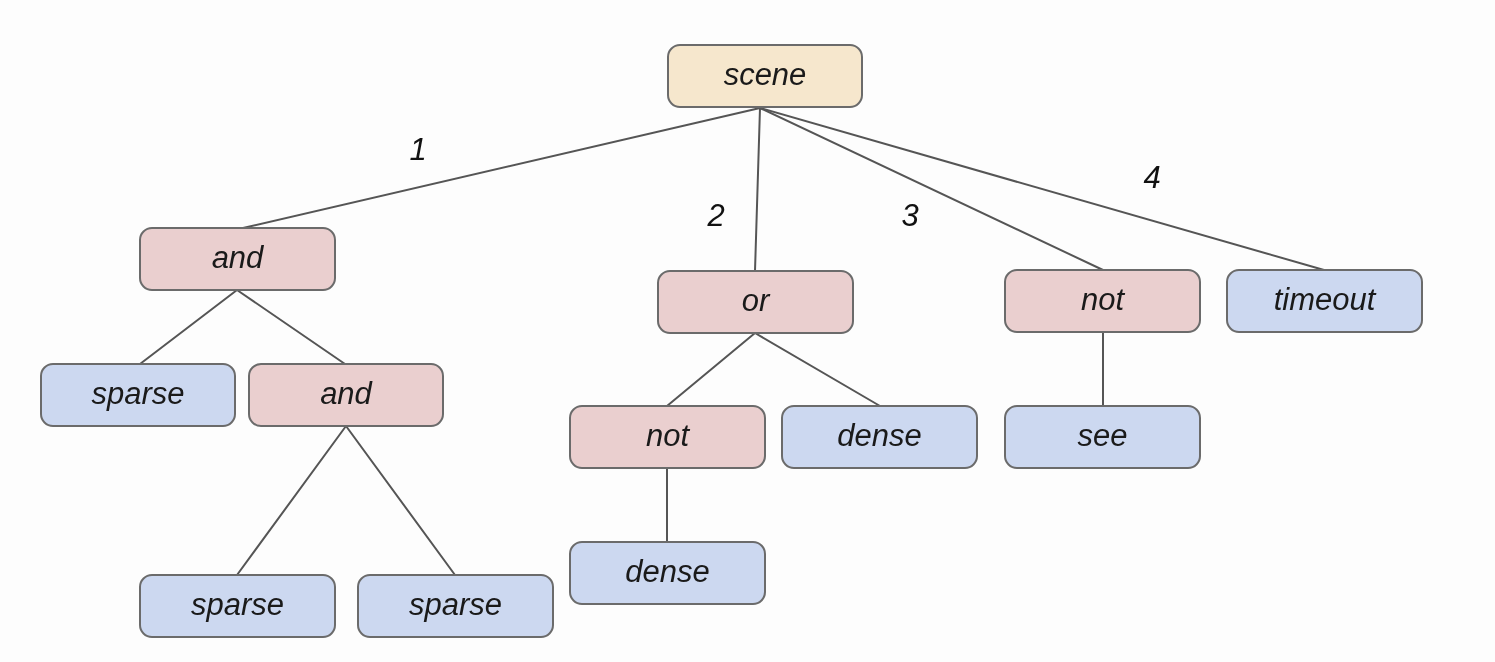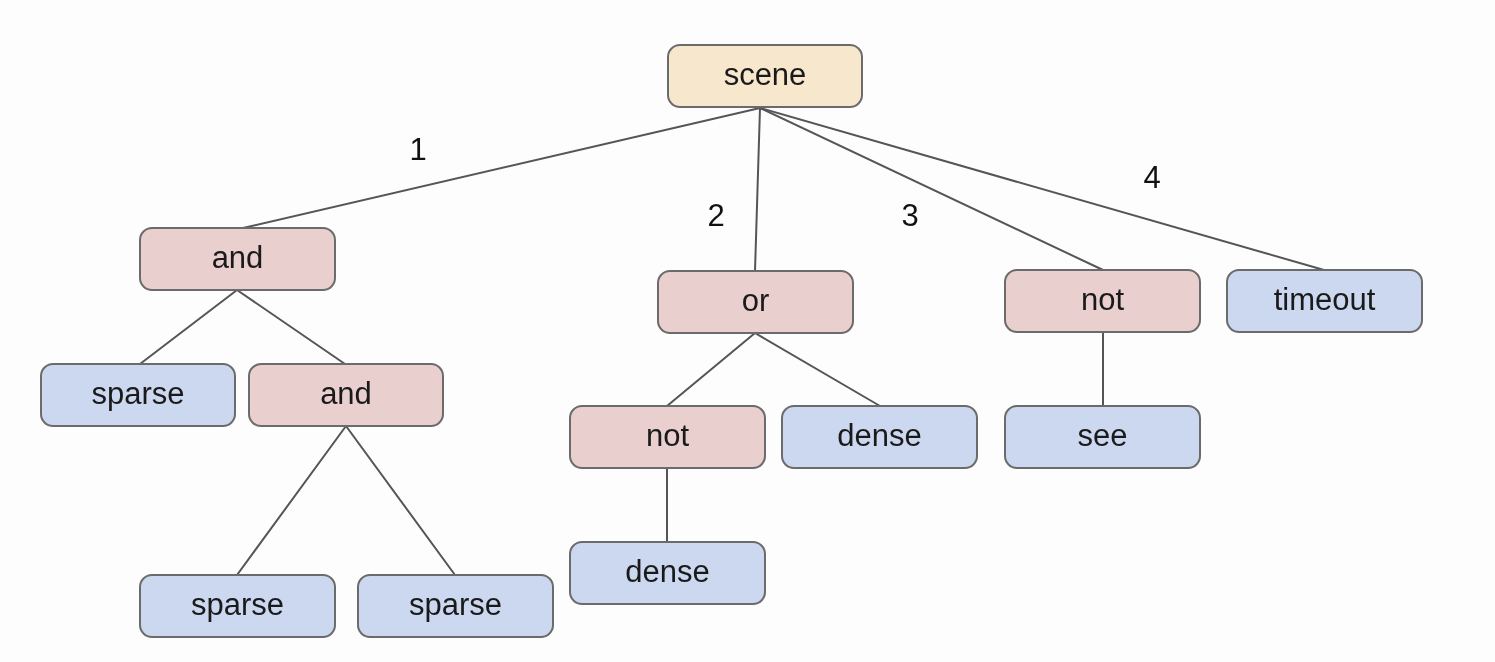--- a/index.html
+++ b/index.html
@@ -7,20 +7,21 @@
     padding: 0;
     background: #ffffff;
   }
   #canvas {
     position: relative;
     width: 1495px;
     height: 662px;
     background: #fdfdfd;
     overflow: hidden;
     font-family: "Liberation Sans", "DejaVu Sans", sans-serif;
+    font-style: italic;
   }
   #tree-svg {
     position: absolute;
     top: 0;
     left: 0;
     width: 1495px;
     height: 662px;
   }
   .edge-line {
     stroke: #555555;

